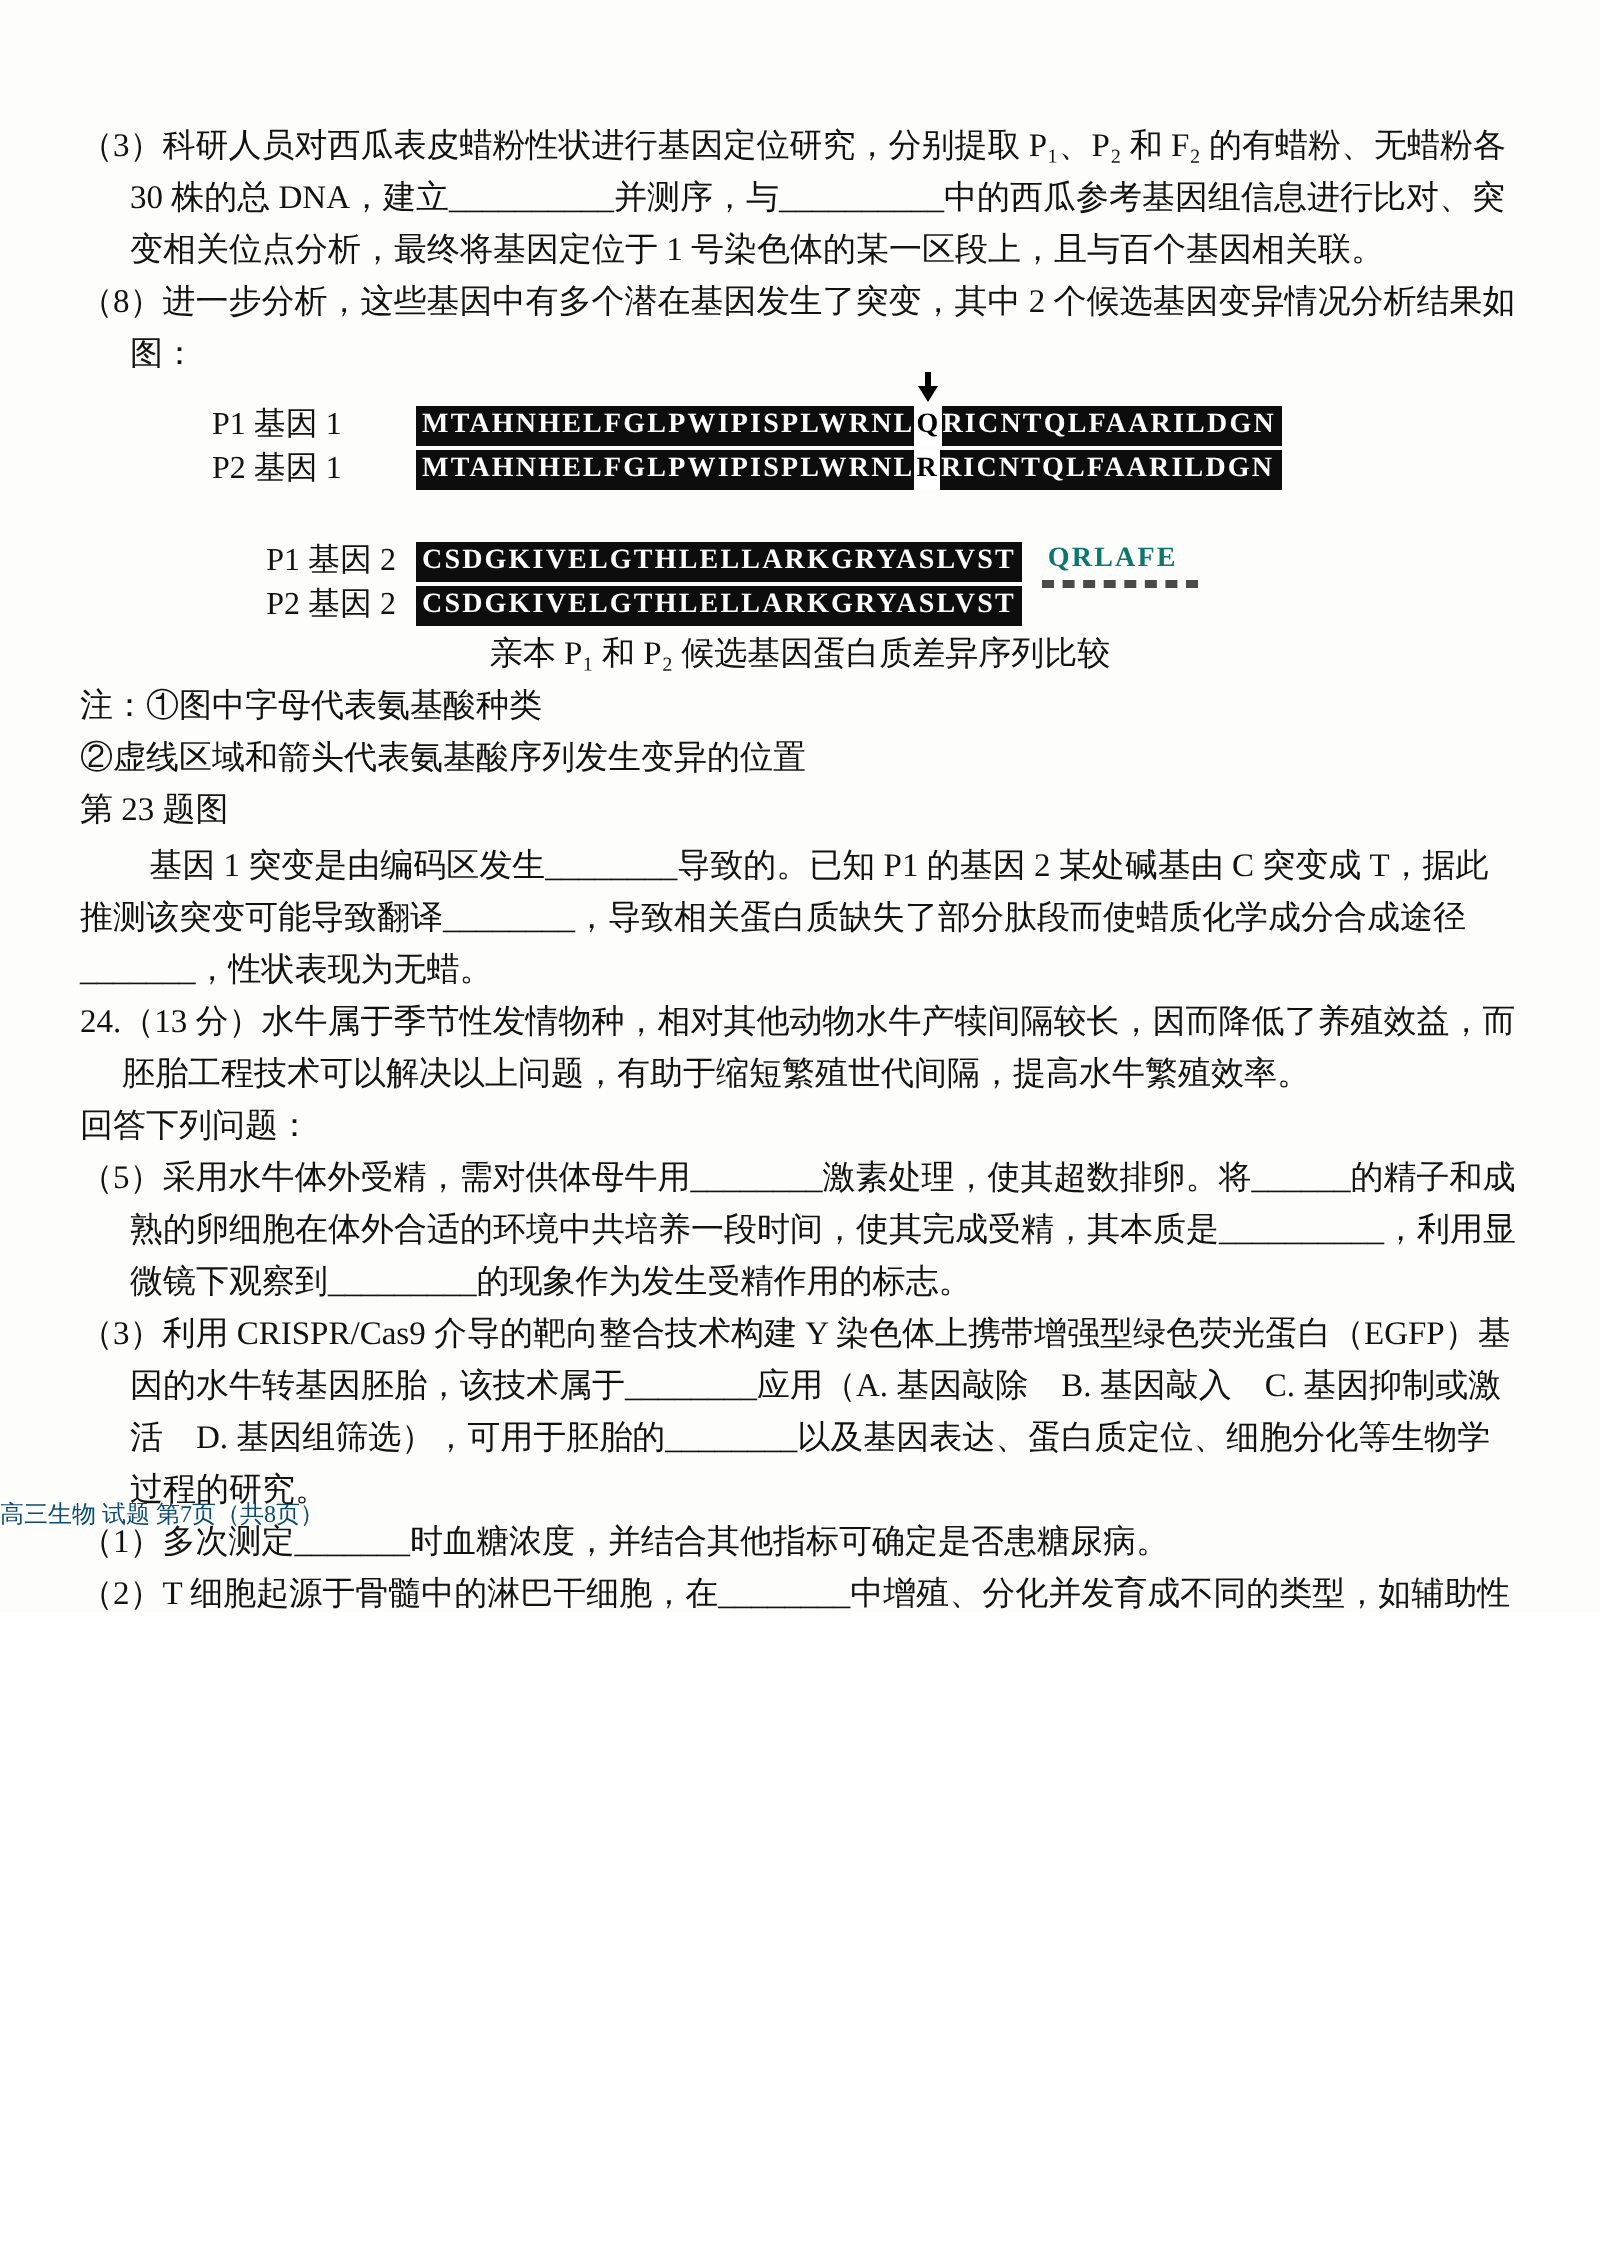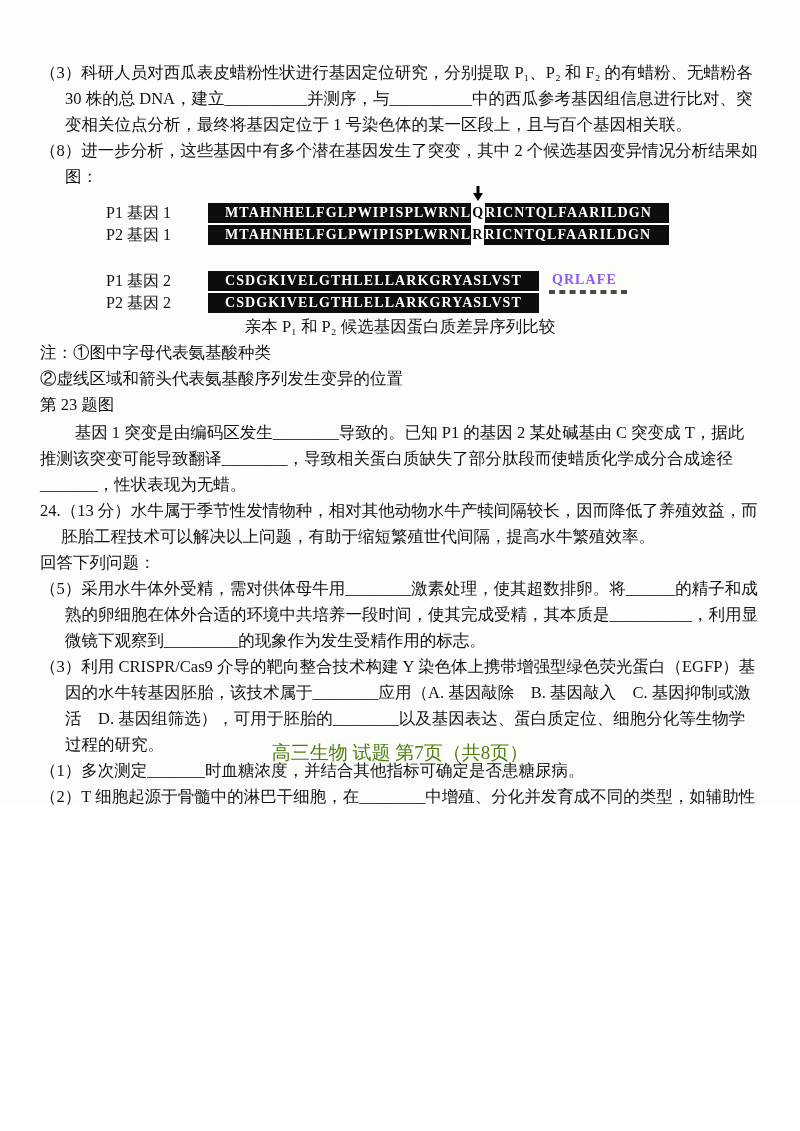--- a/index.html
+++ b/index.html
@@ -24,28 +24,28 @@
   figure.seq-figure { margin:12px 0 2px 0; }
   .seqgrid {
     display:grid;
     grid-template-columns:92px max-content;
     column-gap:10px;
     row-gap:0px;
     margin-left:66px;
     align-items:center;
   }
   .g2 { grid-template-columns:92px max-content 78px; margin-top:24px; }
-  .g2 .seq-label { grid-column:1; }
+  .g2 .seq-label { grid-column:1;text-align:right; }
   .g2 .seq-bar   { grid-column:2; }
   .seq-label { font-size:16px; white-space:nowrap; line-height:22px; }
   .seq-bar {
     background:#0d0d0d; color:#ffffff;
     font-family:"Liberation Serif","DejaVu Serif",serif;
     font-weight:bold; font-size:14px; letter-spacing:1.1px;
-    line-height:20px; height:20px; padding:0 17px;
+    line-height:20px; height:20px; padding:0 3px;
     white-space:nowrap; margin:1px 0;
   }
   .seg { background:transparent; }
   .seg-variant {
     background:#ffffff; color:#000000;
     padding:0 1px; position:relative; display:inline-block;
     height:20px; line-height:20px;
   }
   .arrow-wrap {
     position:absolute; left:50%; bottom:100%;
@@ -53,30 +53,30 @@
   }
   .tailbox {
     grid-column:3; grid-row:1/3;
     border:2px dashed #4a4a4a;
     position:relative; margin:-2px 0;
   }
   .tail-text {
     position:absolute; left:1px; bottom:2px;
     height:20px; line-height:20px;
     font-weight:bold; font-size:14px; letter-spacing:1.1px;
-    color:#8b5cf6; white-space:nowrap;
+    color:#0f766e; white-space:nowrap;
   }
   .caption  { text-align:center; margin-top:18px; }
   .notes    { margin-left:130px; margin-top:0; }
   .note2    { margin-left:163px; }
   .figlabel { text-align:left; margin-top:8px; }
 
   .footer {
     position:absolute; bottom:40px; left:0; width:100%;
-    text-align:center; font-size:19px; color:#4d7c0f;
+    text-align:left; font-size:12px; color:#0c4a6e;
   }
 </style>
 </head>
 <body>
 
 <div class="page">
   <div class="content">
 
     <p class="hang-sub">（3）科研人员对西瓜表皮蜡粉性状进行基因定位研究，分别提取 P₁、P₂ 和 F₂ 的有蜡粉、无蜡粉各 30 株的总 DNA，建立__________并测序，与__________中的西瓜参考基因组信息进行比对、突变相关位点分析，最终将基因定位于 1 号染色体的某一区段上，且与百个基因相关联。</p>
     <p class="hang-sub">（8）进一步分析，这些基因中有多个潜在基因发生了突变，其中 2 个候选基因变异情况分析结果如图：</p>

